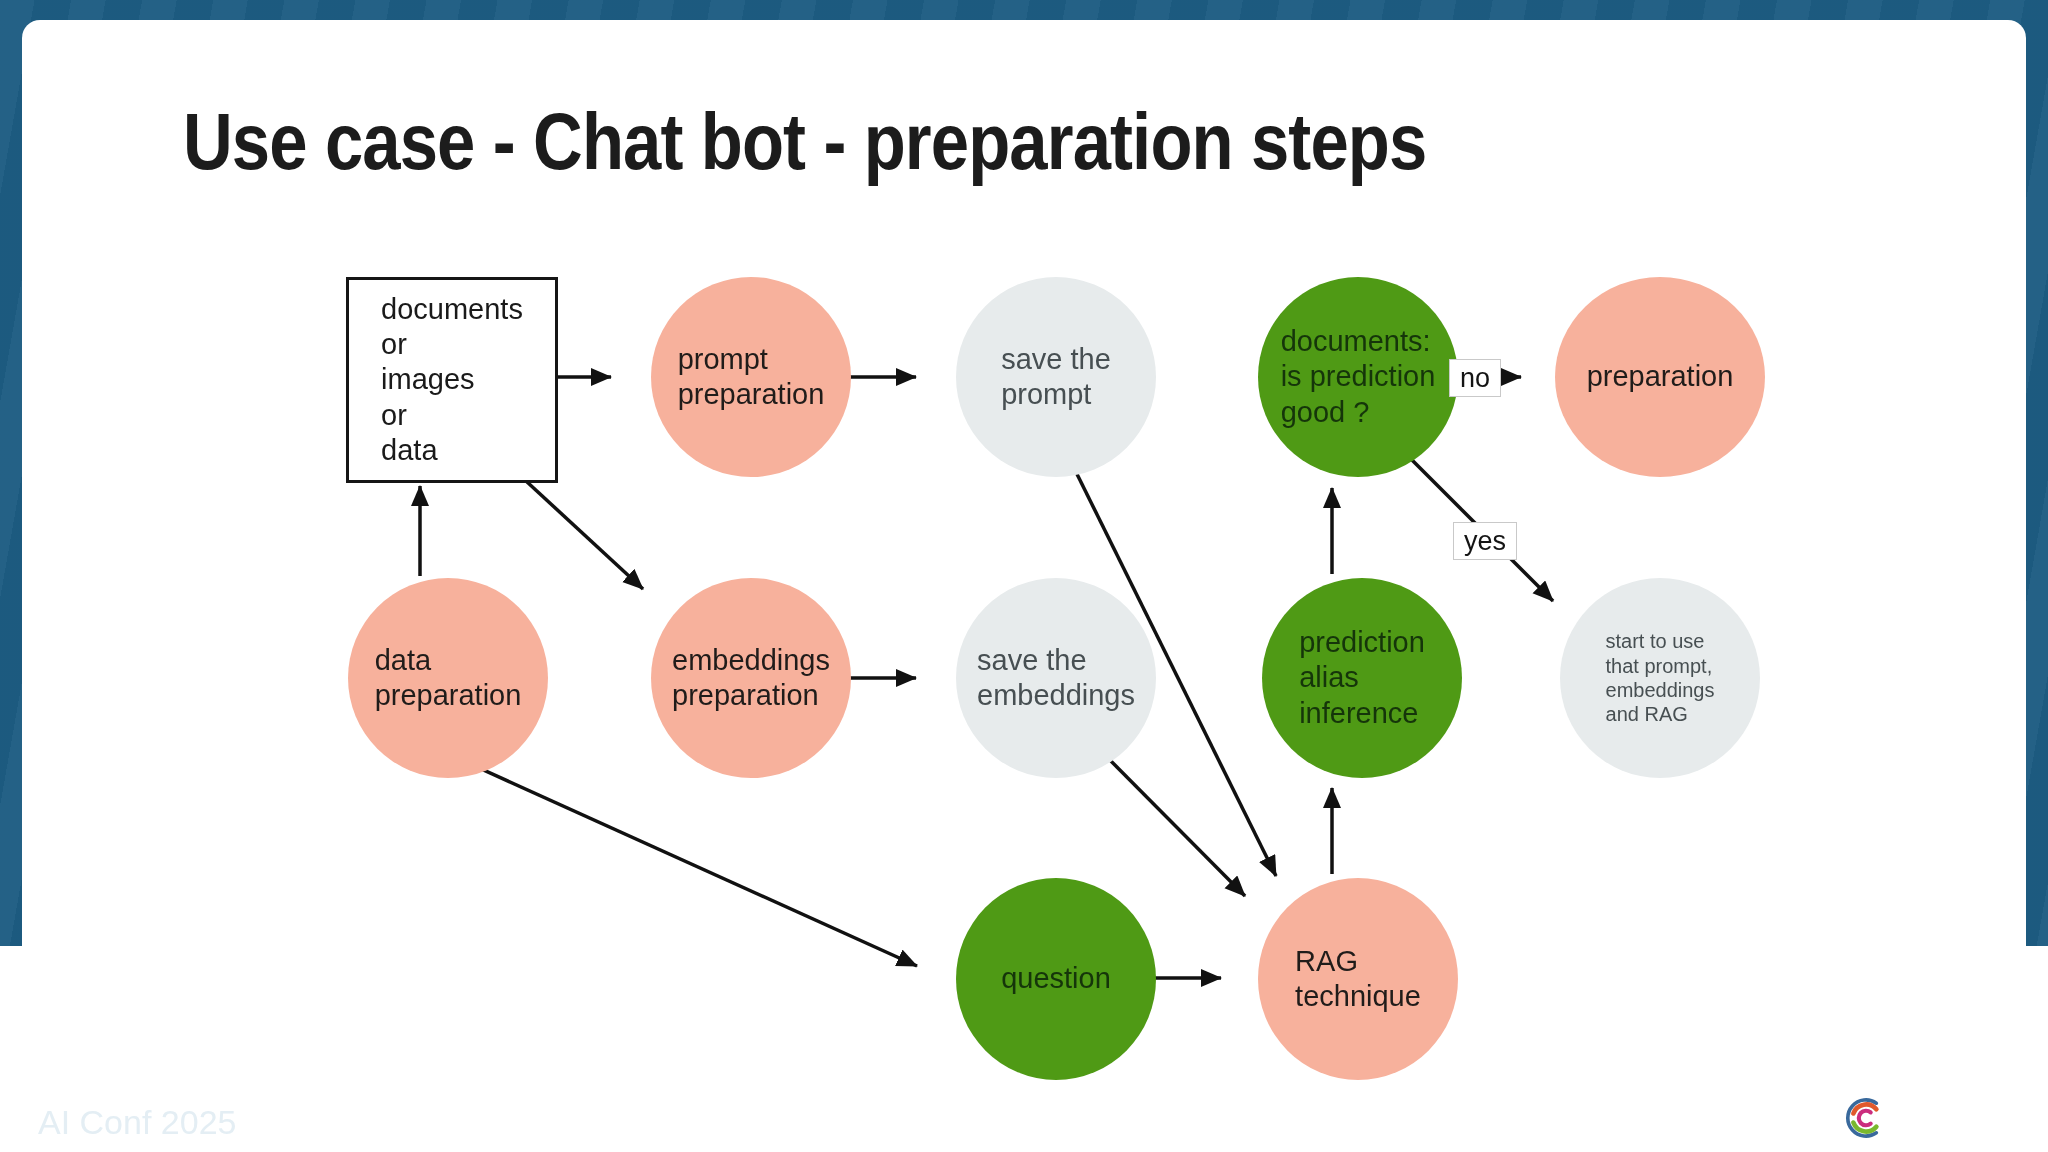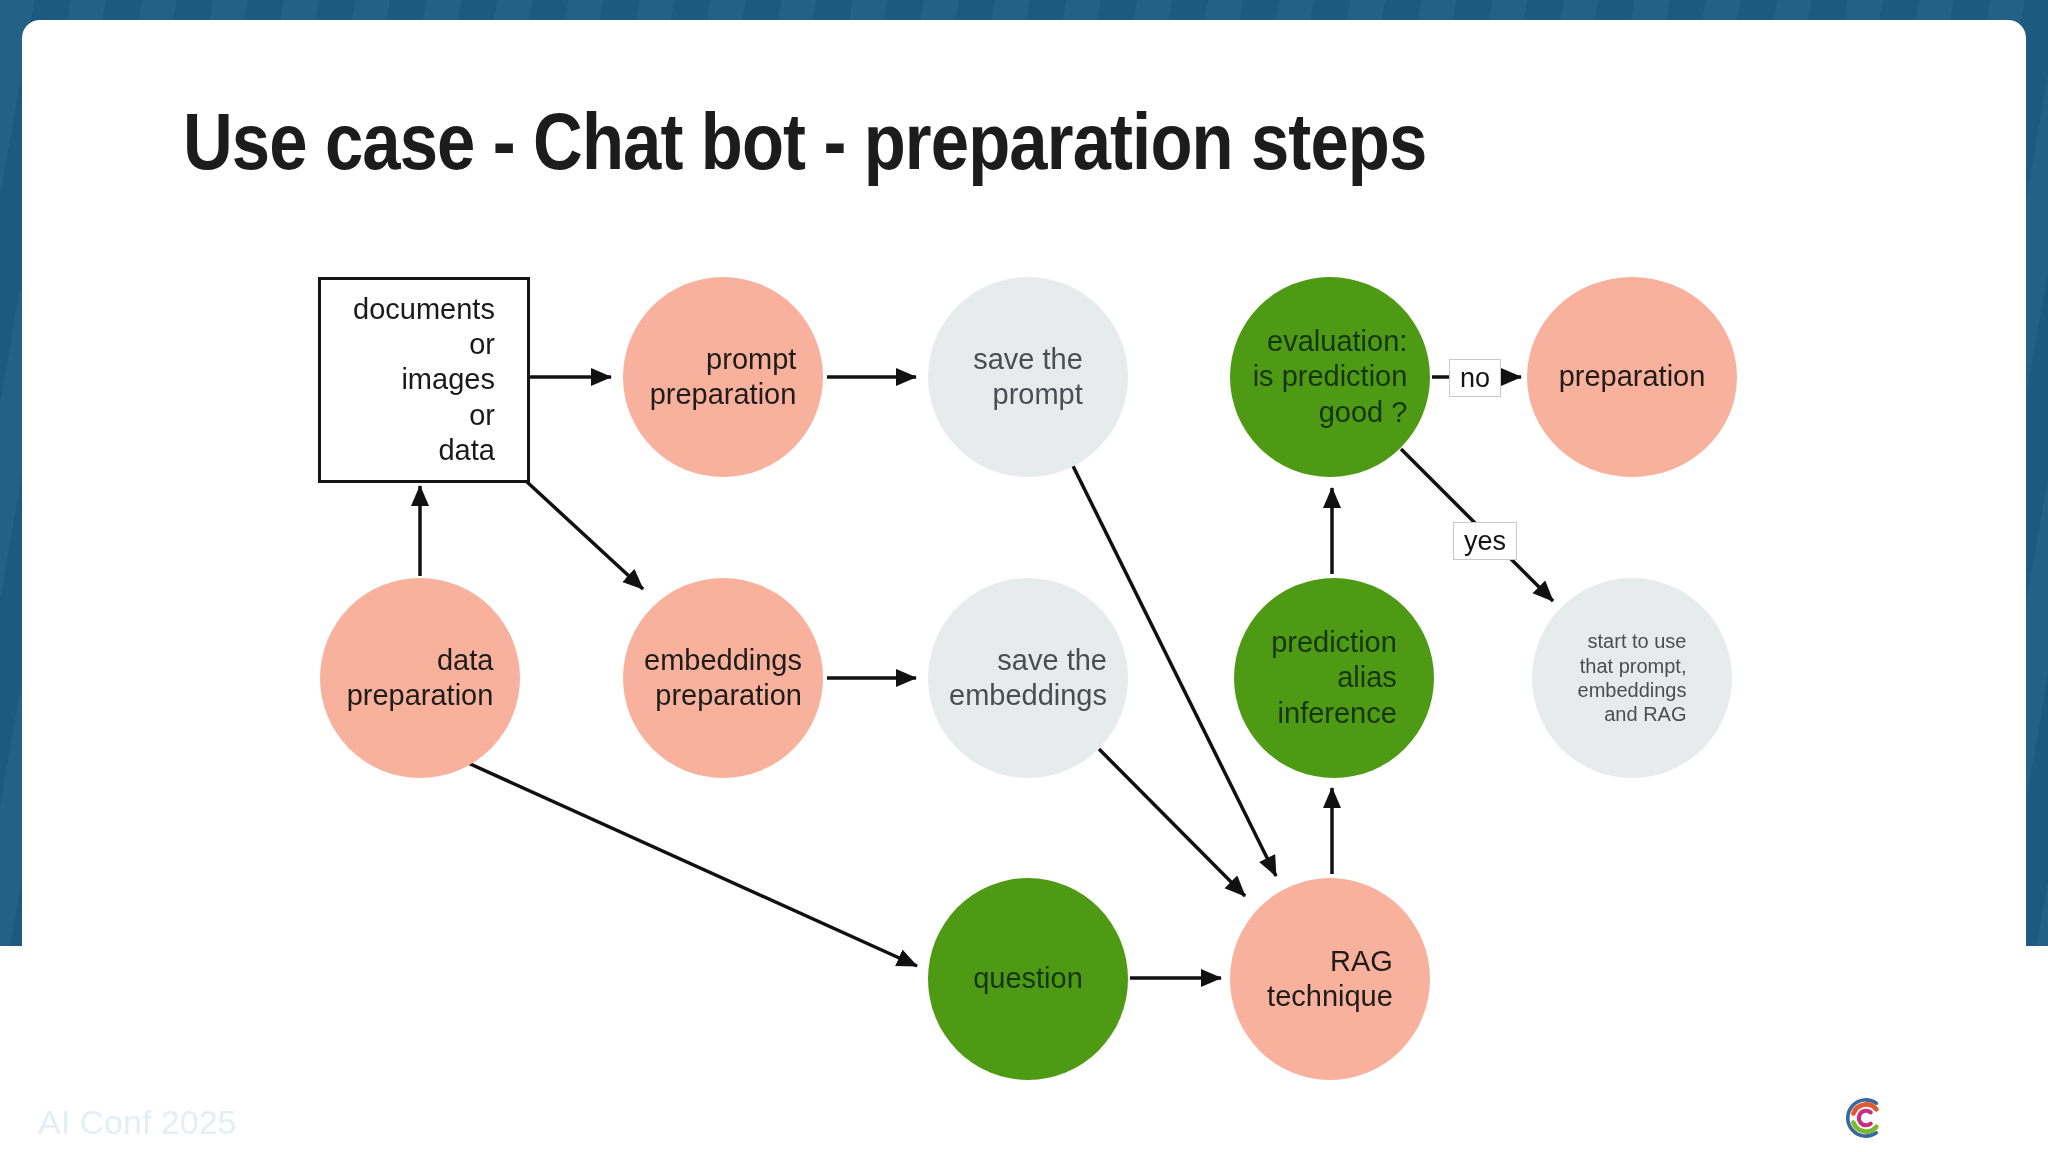--- a/index.html
+++ b/index.html
@@ -20,22 +20,23 @@
   .title{
     position:absolute;left:183px;top:96px;margin:0;
     font-size:80px;font-weight:bold;letter-spacing:-1px;
     color:var(--title_text,#1c1c1c);
     transform:scaleX(.86);transform-origin:left center;white-space:nowrap;
   }
   .arrows{position:absolute;left:0;top:0;pointer-events:none;z-index:2;}
   .arrows line{stroke:var(--arrow_black,#111);stroke-width:3.5px;}
   .node{
     position:absolute;z-index:3;display:flex;align-items:center;justify-content:center;
-    text-align:right;white-space:pre-line;font-size:29px;line-height:1.22;
+    text-align:left;white-space:pre-line;font-size:29px;line-height:1.22;
     border-radius:50%;
+    margin-left:28px;
   }
   .node.rect{
     border-radius:0;background:#fff;border:3px solid #151515;color:#1a1a1a;
   }
   .fill-salmon{background:var(--node_salmon,#f7b19c);color:var(--salmon_text,#201c1a);}
   .fill-green{background:var(--node_green,#4f9a15);color:var(--green_text,#15350a);}
   .fill-gray{background:var(--node_gray,#e7ebec);color:var(--gray_text,#474f52);}
   .edge-label{
     position:absolute;z-index:4;background:#fff;border:1px solid #c9c9c9;
     font-size:27px;color:#141414;padding:2px 10px;line-height:1.2;
@@ -87,21 +88,21 @@
 images
 or
 data</div>
 
   <div class="node fill-salmon" style="left:623px;top:277px;width:200px;height:200px;">prompt
 preparation</div>
 
   <div class="node fill-gray" style="left:928px;top:277px;width:200px;height:200px;">save the
 prompt</div>
 
-  <div class="node fill-green" style="left:1230px;top:277px;width:200px;height:200px;">evaluation:
+  <div class="node fill-green" style="left:1230px;top:277px;width:200px;height:200px;">documents:
 is prediction
 good ?</div>
 
   <div class="node fill-salmon" style="left:1527px;top:277px;width:210px;height:200px;">preparation</div>
 
   <div class="node fill-salmon" style="left:320px;top:578px;width:200px;height:200px;">data
 preparation</div>
 
   <div class="node fill-salmon" style="left:623px;top:578px;width:200px;height:200px;">embeddings
 preparation</div>

